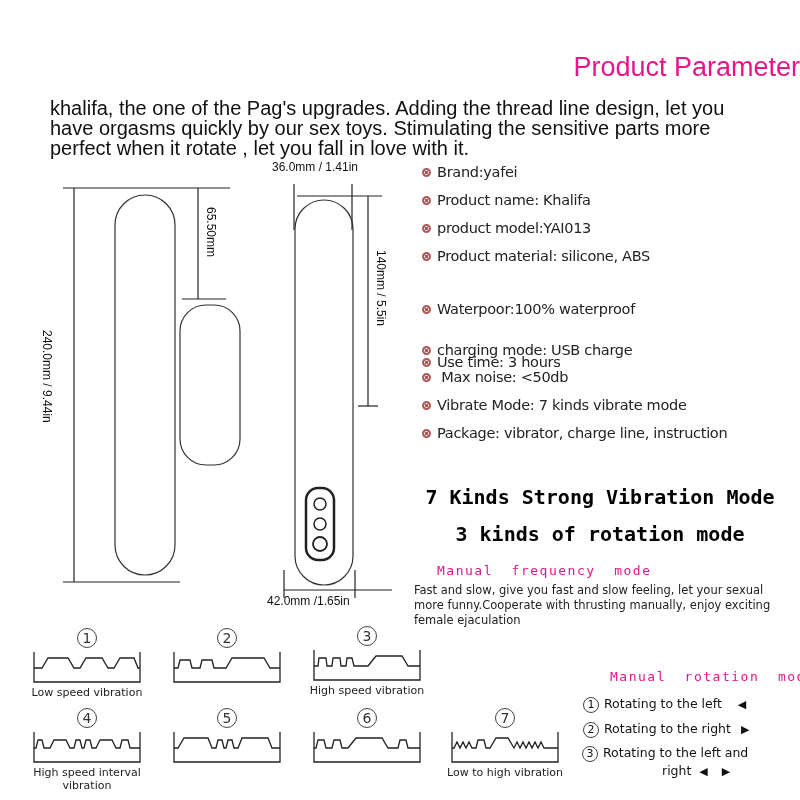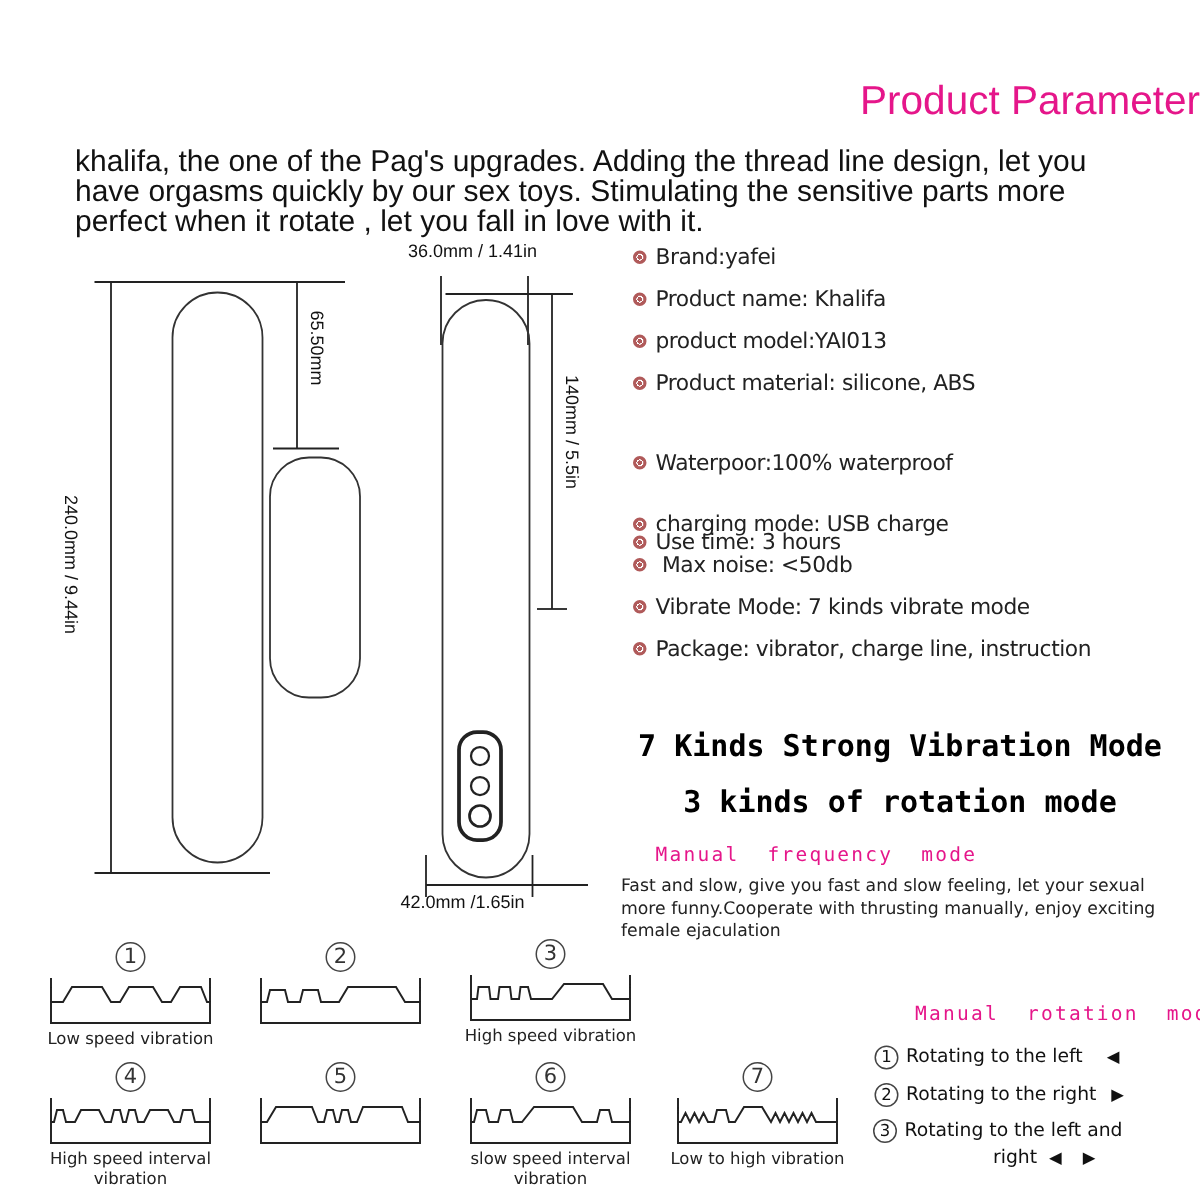--- a/index.html
+++ b/index.html
@@ -112,21 +112,20 @@
   <span class="num">5</span>
   <svg width="110" height="34" viewBox="0 0 110 34" style="display:block;margin:2px auto 0;">
     <path d="M2 2 V32 H108 V2 M2 18 H6 L12 8 H36 L40 18 H44 L46 10 H50 L52 18 H54 L56 10 H60 L62 18 H66 L70 8 H96 L100 18 H108" fill="none" stroke="#222" stroke-width="1.3"></path>
   </svg>
 </div>
 <div class="mode" style="left:302px;top:708px;">
   <span class="num">6</span>
   <svg width="110" height="34" viewBox="0 0 110 34" style="display:block;margin:2px auto 0;">
     <path d="M2 2 V32 H108 V2 M2 18 H4 L6 10 H12 L14 18 H20 L22 10 H28 L30 18 H36 L44 8 H70 L76 18 H86 L88 10 H94 L96 18 H108" fill="none" stroke="#222" stroke-width="1.3"></path>
   </svg>
-  <div class="lbl">slow speed interval vibration</div>
 </div>
 <div class="mode" style="left:440px;top:708px;">
   <span class="num">7</span>
   <svg width="110" height="34" viewBox="0 0 110 34" style="display:block;margin:2px auto 0;">
     <path d="M2 2 V32 H108 V2 M2 18 H4 L7 12 L10 18 L13 12 L16 18 L19 12 L22 18 H26 L28 10 H34 L36 18 H40 L46 8 H58 L64 18 L67 12 L70 18 L73 12 L76 18 L79 12 L82 18 L85 12 L88 18 L91 12 L94 18 H108" fill="none" stroke="#222" stroke-width="1.3"></path>
   </svg>
   <div class="lbl">Low to high vibration</div>
 </div>
 
 <div class="abs pink-h" style="left:585px;top:669px;white-space:pre;">Manual  rotation  mode</div>

